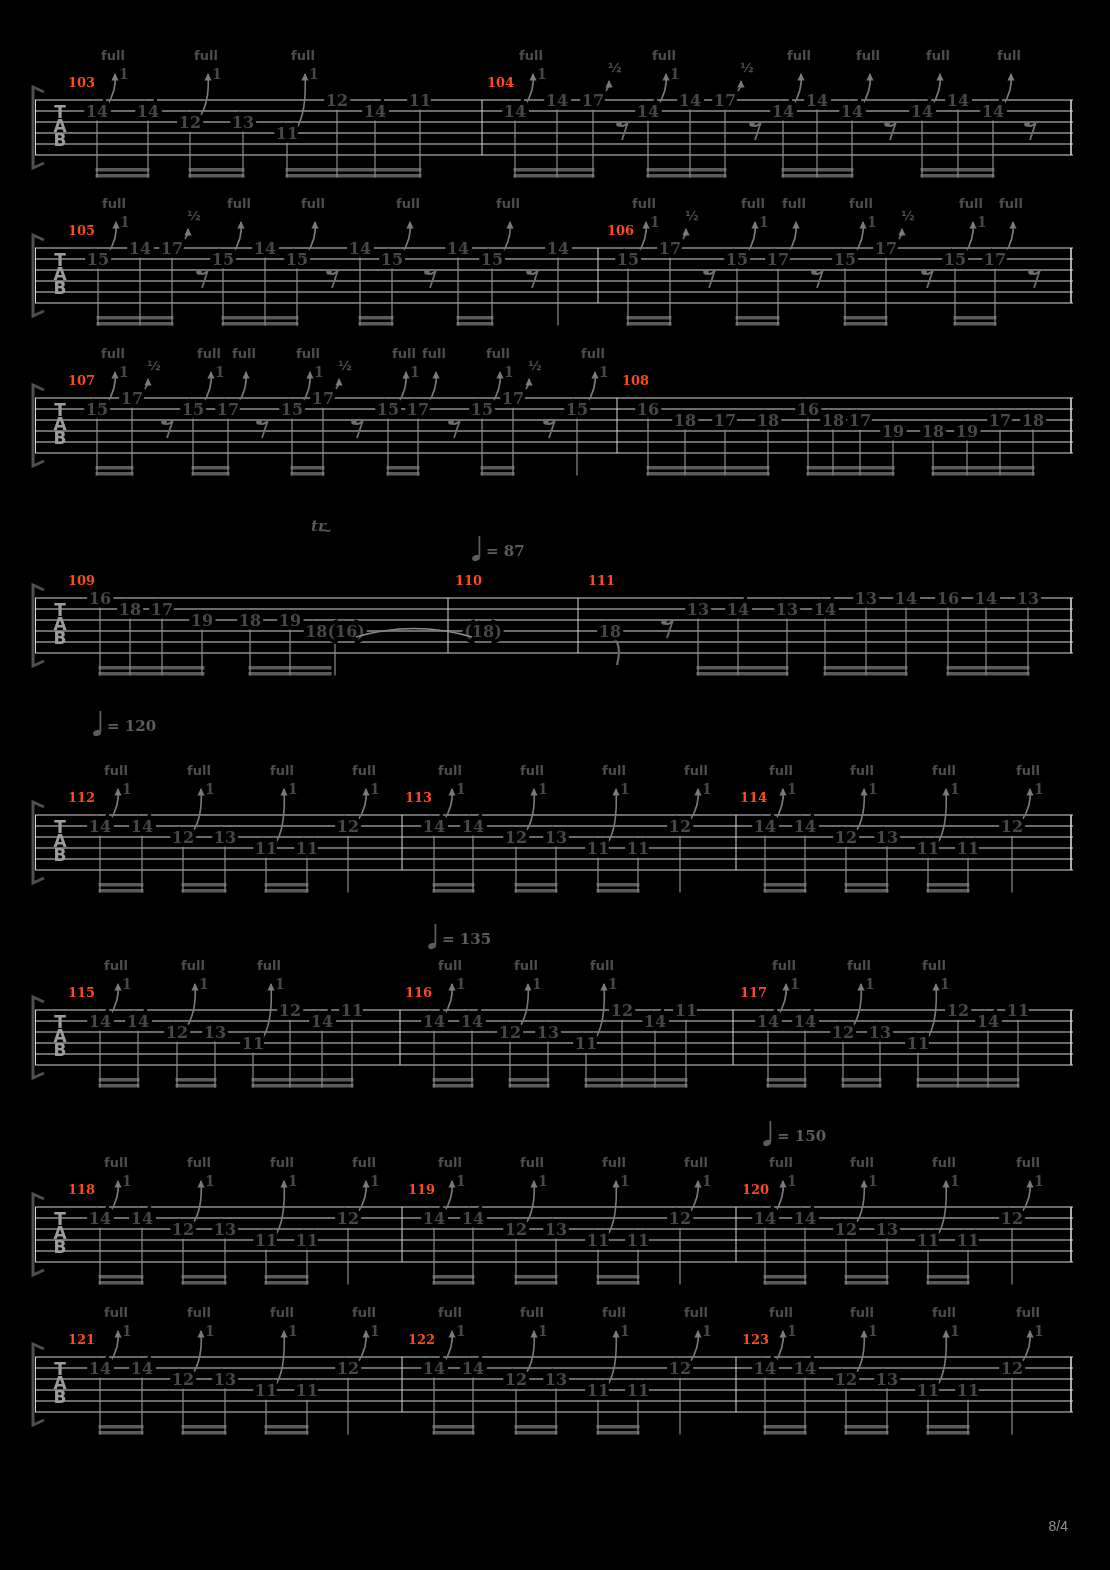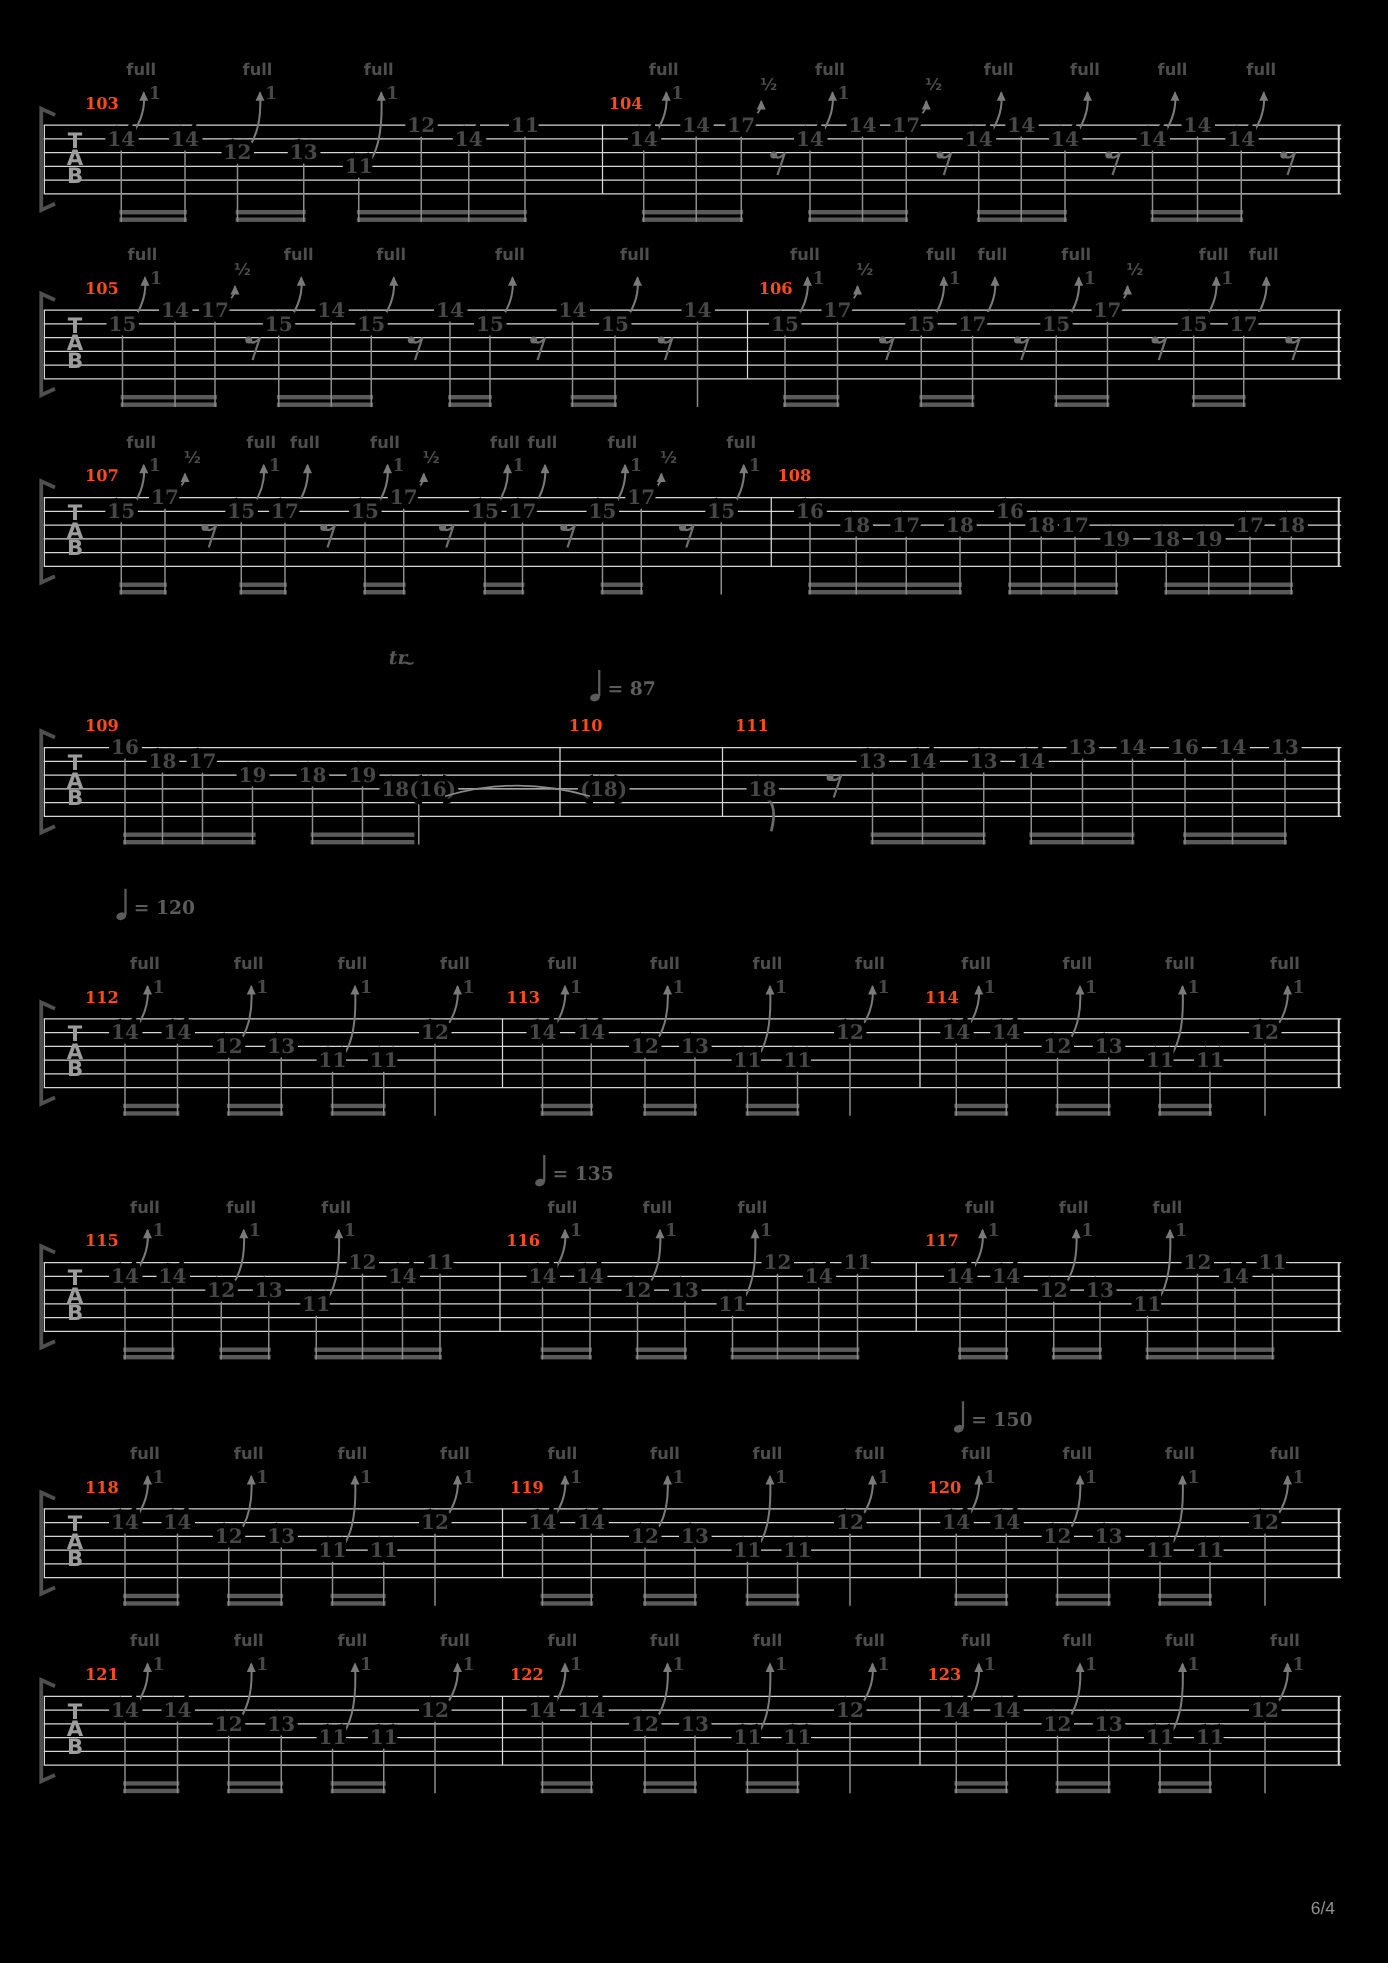--- a/index.html
+++ b/index.html
@@ -1112,14 +1112,14 @@
           <text x="928" y="1395.5" class="fret" text-anchor="middle">11</text>
           <text x="968" y="1395.5" class="fret" text-anchor="middle">11</text>
           <path d="M 1021 1364 Q 1032 1348 1030 1331" fill="none" stroke="#7a7a7a" stroke-width="1.6"></path>
           <path d="M 1026.4 1337.5 L 1033.6 1337.5 L 1030 1330 Z" fill="#7a7a7a"></path>
           <text x="1028" y="1317" class="bendlbl" text-anchor="middle">full</text>
           <text x="1034" y="1336" class="bendone" text-anchor="start">1</text>
           <text x="1012" y="1373.5" class="fret" text-anchor="middle">12</text>
         </g>
       </g>
     </svg>
-  <div class="pagenum">6/4</div>
+  <div class="pagenum">8/4</div>
 </div>
 
 </body></html>

